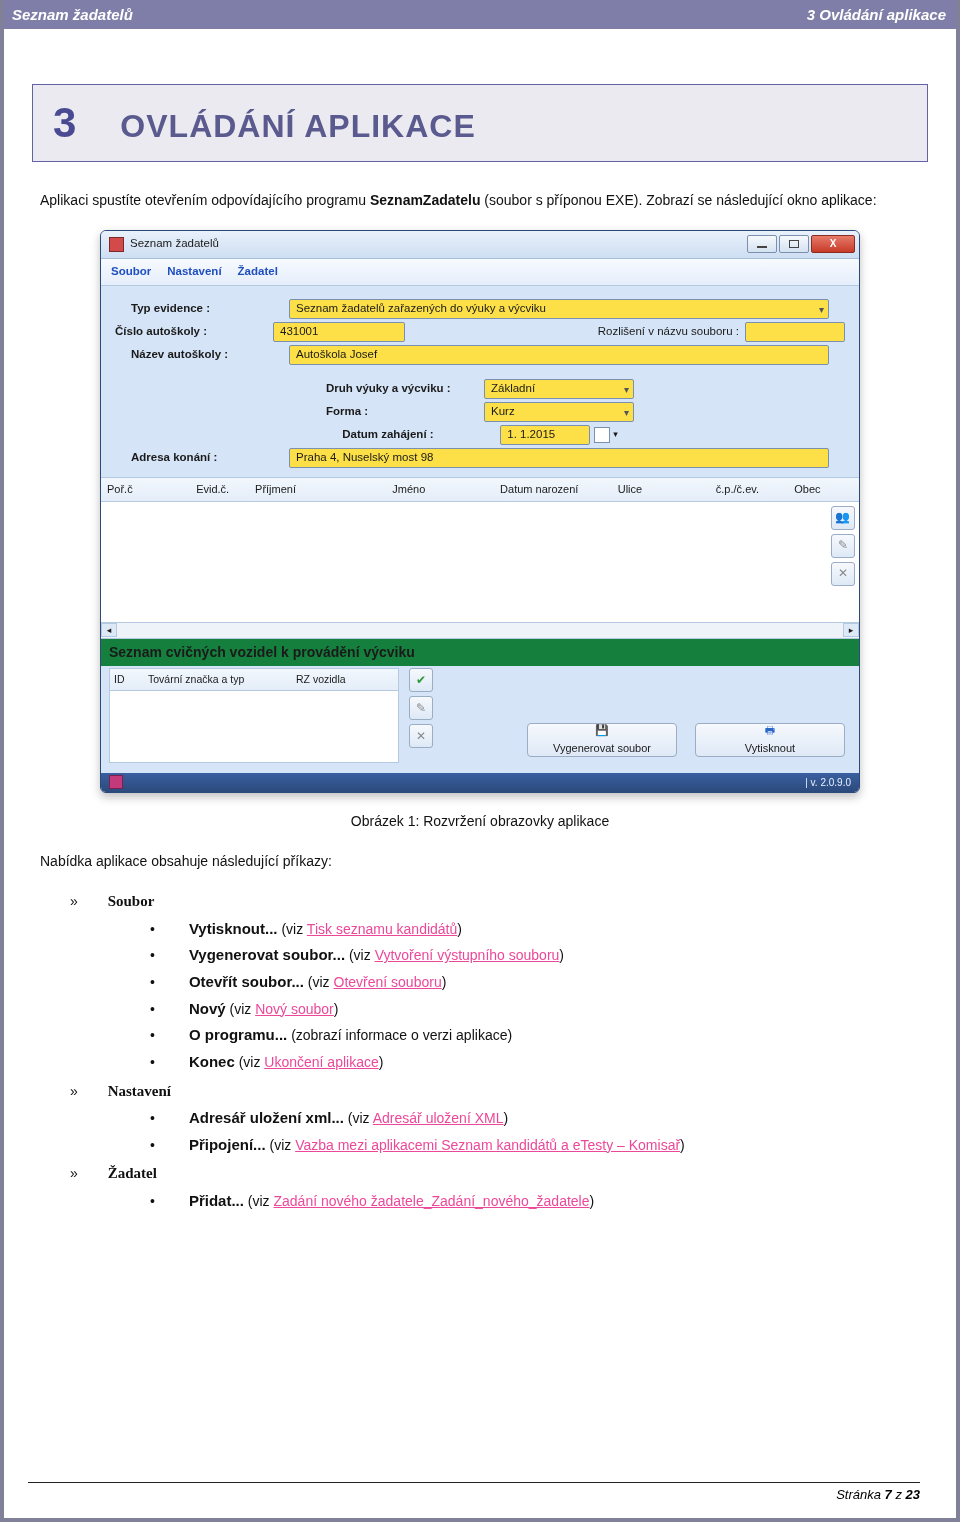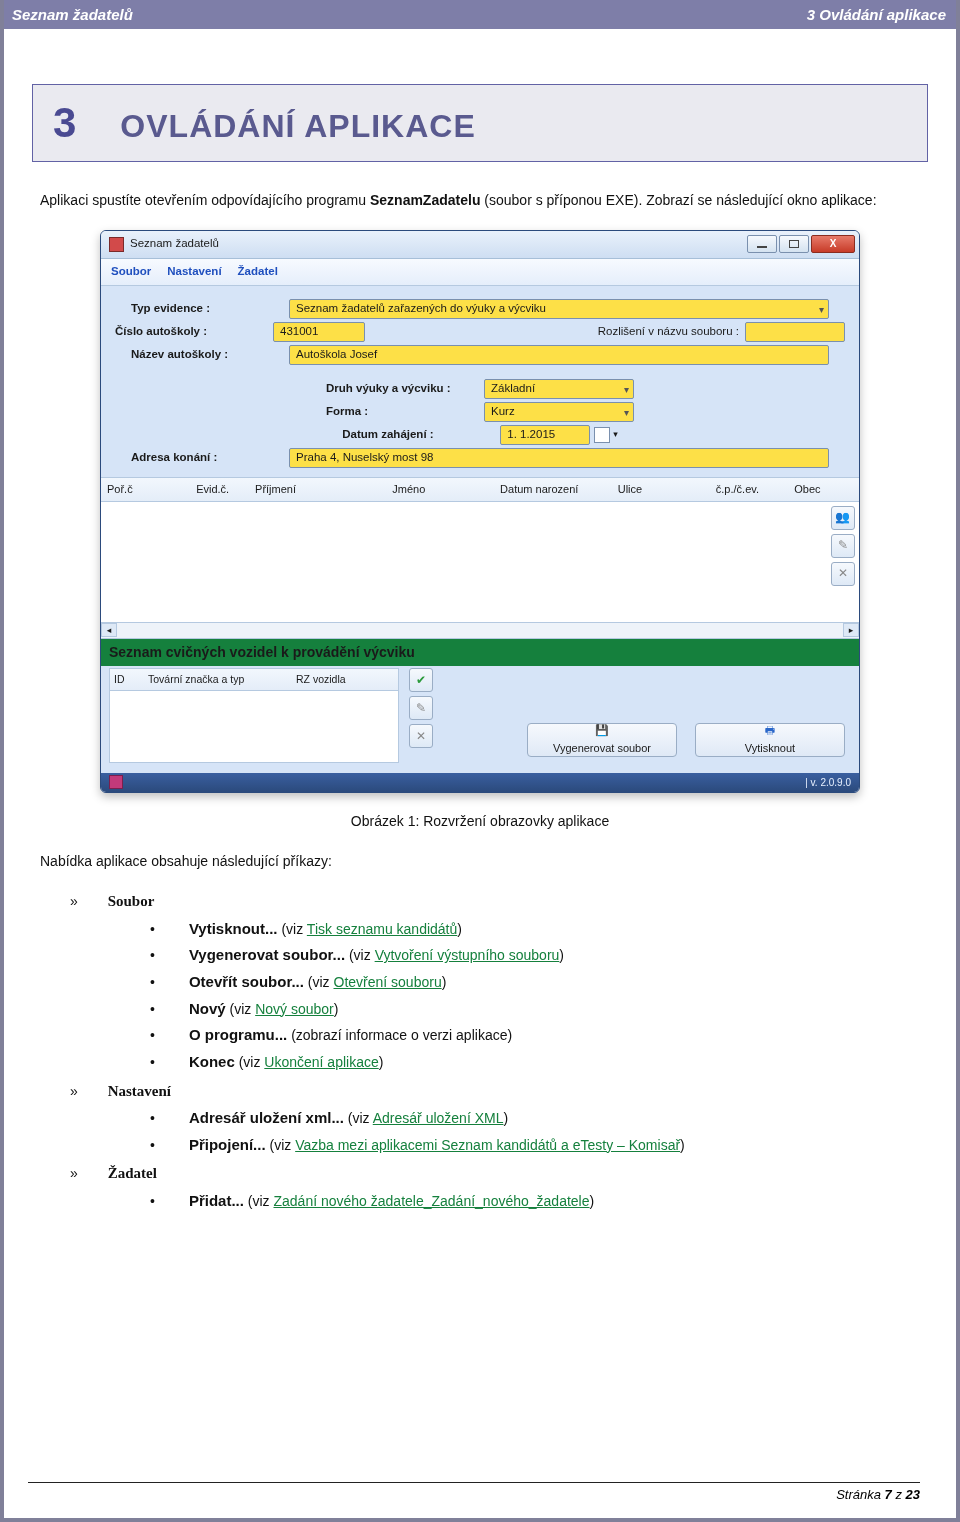--- a/index.html
+++ b/index.html
@@ -291,21 +291,21 @@
     margin: 16px 0 10px 0;
   }
   .menu-list { list-style: none; margin: 4px 0 4px 30px; }
   .menu-list > li::before { content: "»"; margin-right: 26px; font-size: 14px; }
   .menu-list > li { margin: 2px 0; }
   .menu-list .menu-name { font-family: Verdana; font-size: 15px; font-weight: 600; }
   .sub-list { list-style: none; margin: 2px 0 6px 80px; }
   .sub-list > li::before { content: "•"; margin-right: 34px; }
   .sub-list > li { margin: 3px 0; }
   .cmd-name { font-family: "Arial Narrow", Arial; font-weight: 700; font-size: 15px; }
-  a.refl { color: #15803d; text-decoration: underline; }
+  a.refl { color: #ec4899; text-decoration: underline; }
   
   
   .footer {
     position: absolute;
     bottom: 16px;
     left: 24px; right: 36px;
     border-top: 1px solid #222;
     text-align: right;
     padding-top: 4px;
     font-style: italic;
@@ -354,21 +354,21 @@
         <span>Žadatel</span>
       </div>
 
       <div class="win-form">
         <div class="row">
           <span class="lbl">Typ evidence :</span>
           <span class="input sel" style="width:540px">Seznam žadatelů zařazených do výuky a výcviku</span>
         </div>
         <div class="row">
           <span class="lbl">Číslo autoškoly :</span>
-          <span class="input" style="width:92px">431001</span>
+          <span class="input" style="width:132px">431001</span>
           <span style="flex:1"></span>
           <span>Rozlišení v názvu souboru :</span>
           <span class="input" style="width:100px; margin-left:6px"></span>
         </div>
         <div class="row">
           <span class="lbl">Název autoškoly :</span>
           <span class="input" style="width:540px">Autoškola Josef</span>
         </div>
         <div style="height:8px"></div>
         <div class="row">

